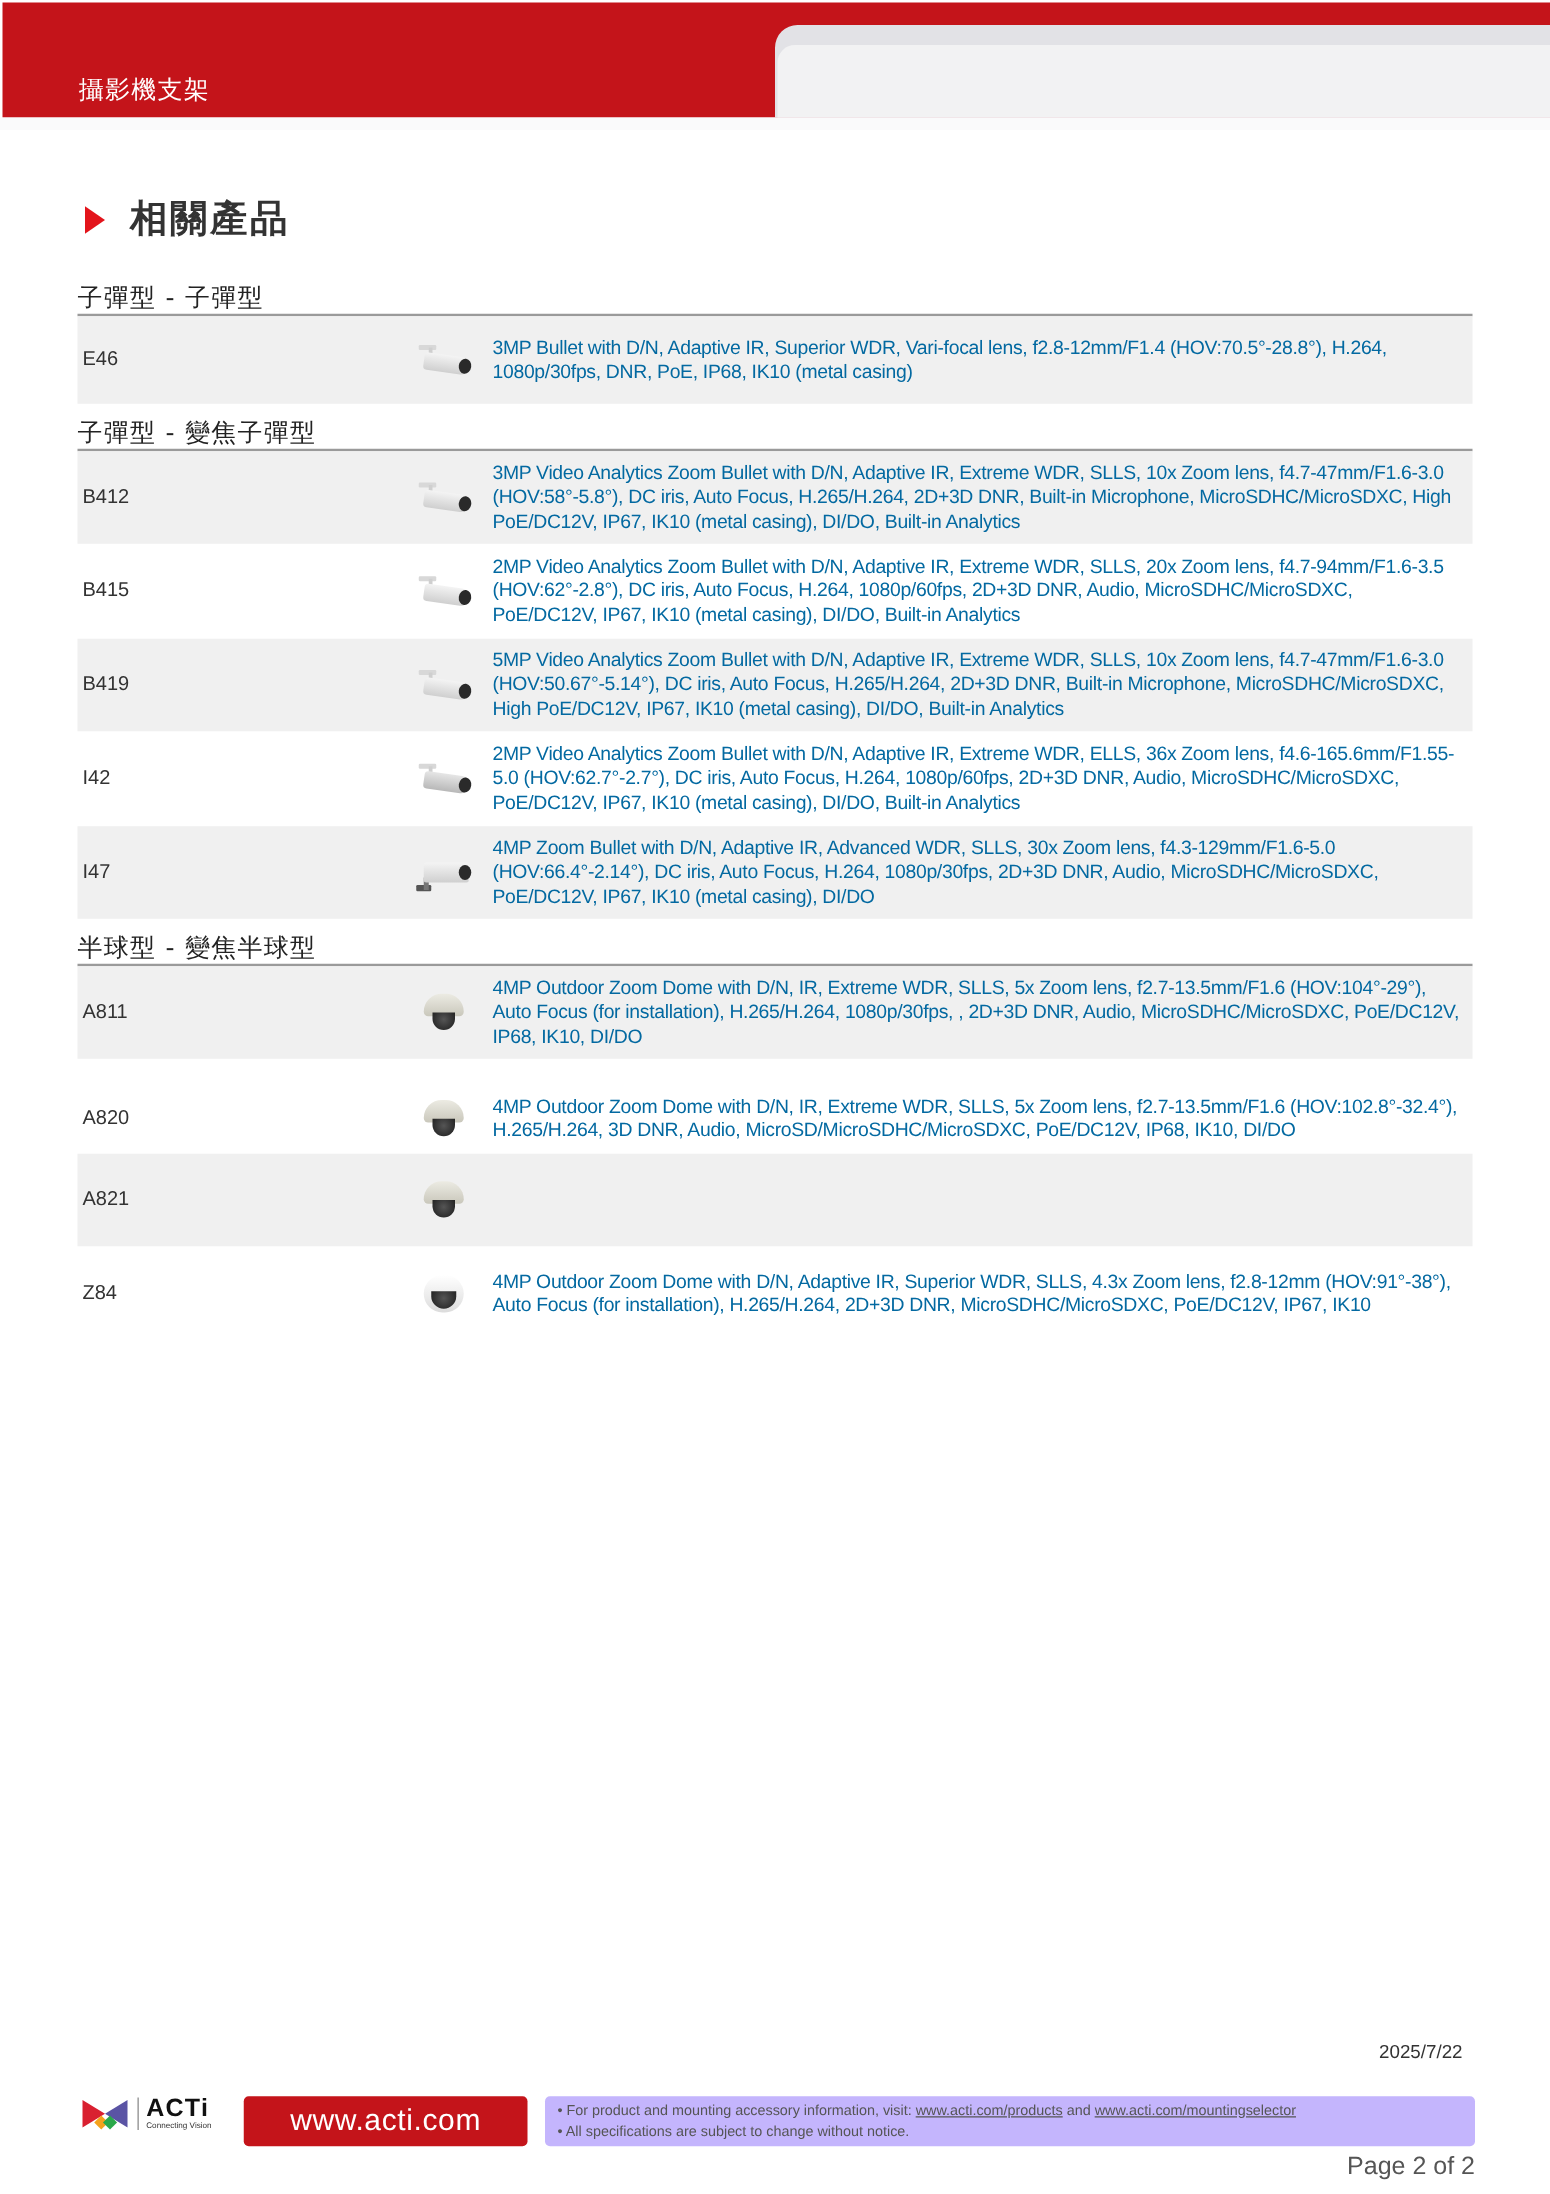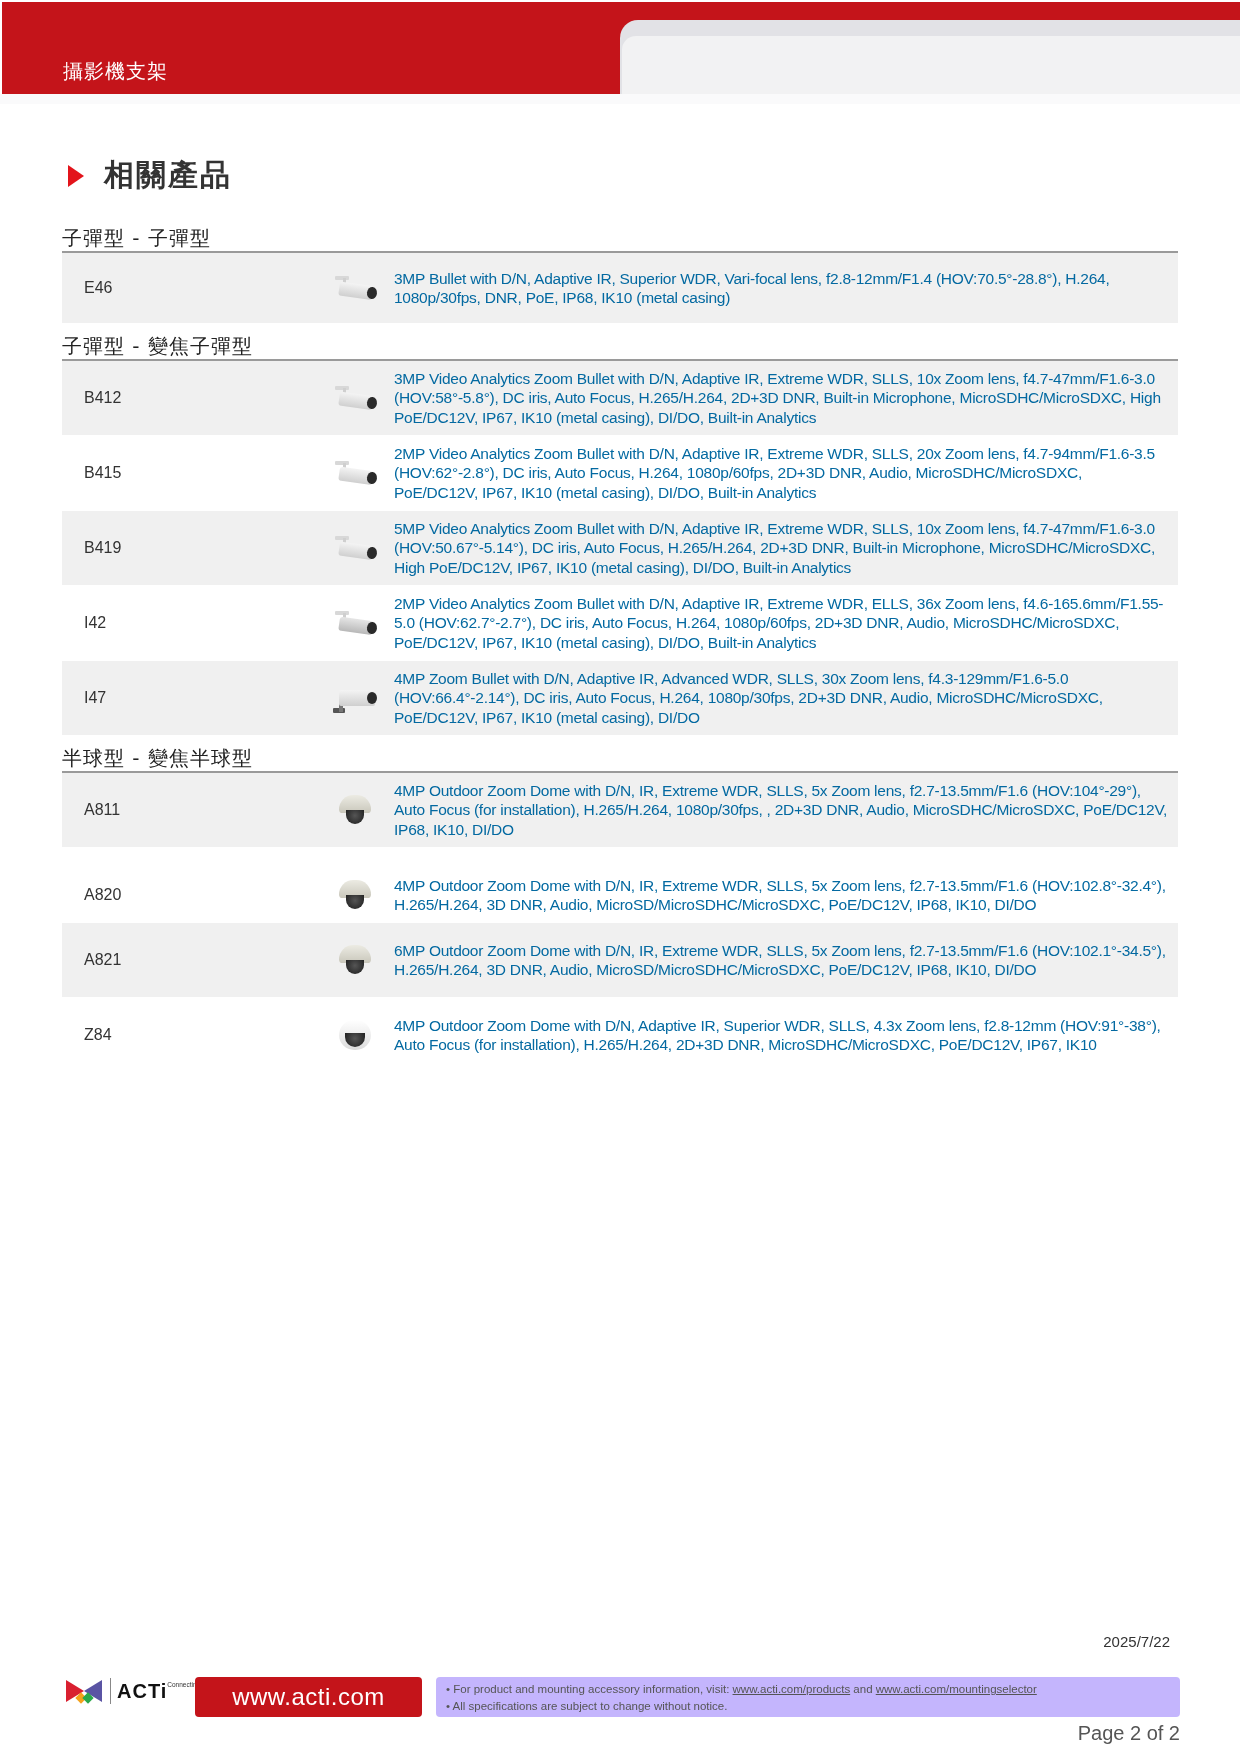--- a/index.html
+++ b/index.html
@@ -17,21 +17,21 @@
   .section-heading { position: absolute; left: 68px; top: 155px; display: flex; align-items: center; }
   .triangle { width: 0; height: 0; border-top: 11px solid transparent; border-bottom: 11px solid transparent; border-left: 16px solid #e3141b; margin-right: 20px; }
   .section-title { font-size: 30px; font-weight: bold; color: #333333; font-family: "DejaVu Sans", sans-serif; letter-spacing: 2px; }
 
   
   .group-title { position: absolute; left: 62px; font-size: 20px; color: #222222; font-family: "DejaVu Sans", sans-serif; letter-spacing: 1px; }
   .group-rule { position: absolute; left: 62px; width: 1116px; height: 2px; background: #9a9a9a; }
 
   .row { position: absolute; left: 62px; width: 1116px; display: flex; align-items: center; }
   .row.shaded { background: #f0f0f0; }
-  .row .model { width: 255px; padding-left: 22px; font-size: 16px; color: #333333; }
+  .row .model { width: 255px; padding-left: 4px; font-size: 16px; color: #333333; }
   .row .thumb { width: 75px; height: 100%; display: flex; align-items: center; justify-content: center; }
   .row .desc { flex: 1; padding-left: 2px; padding-right: 10px; font-size: 15.5px; line-height: 19.5px; color: #0369a1; letter-spacing: -0.25px; }
 
   
   .bullet-cam { position: relative; width: 52px; height: 32px; }
   .bullet-cam .mount { position: absolute; left: 6px; top: 4px; width: 14px; height: 4px; background: #d8d8d8; border-radius: 1px; }
   .bullet-cam .arm { position: absolute; left: 14px; top: 6px; width: 3px; height: 10px; background: #cfcfcf; }
   .bullet-cam .body { position: absolute; left: 10px; top: 12px; width: 36px; height: 14px; background: linear-gradient(#f4f4f4, #cfcfcf); border-radius: 3px 6px 6px 3px; transform: rotate(8deg); }
   .bullet-cam .lens { position: absolute; left: 38px; top: 15px; width: 10px; height: 12px; background: #2a2a2a; border-radius: 50%; transform: rotate(8deg); }
   .bullet-cam.grey .body { background: linear-gradient(#e6e6e6, #b8b8b8); }
@@ -48,21 +48,21 @@
 
   
   .date { position: absolute; right: 70px; top: 1633px; font-size: 15px; color: #333333; }
   .logo { position: absolute; left: 66px; top: 1676px; display: flex; align-items: center; }
   .logo-mark { position: relative; width: 38px; height: 30px; }
   .logo-mark .l { position: absolute; left: 0; top: 4px; width: 0; height: 0; border-top: 11px solid transparent; border-bottom: 11px solid transparent; border-left: 18px solid #d92030; }
   .logo-mark .r { position: absolute; left: 18px; top: 4px; width: 0; height: 0; border-top: 11px solid transparent; border-bottom: 11px solid transparent; border-right: 18px solid #5a54a4; }
   .logo-mark .b1 { position: absolute; left: 11px; top: 18px; width: 8px; height: 8px; background: #f4a21c; transform: rotate(45deg); }
   .logo-mark .b2 { position: absolute; left: 18px; top: 18px; width: 8px; height: 8px; background: #2aa84a; transform: rotate(45deg); }
   .logo-sep { width: 1px; height: 26px; background: #888; margin: 0 6px 0 6px; }
-  .logo-text { display: flex; flex-direction: row; justify-content: space-between; }
+  .logo-text { display: flex; flex-direction: column; justify-content: space-between; }
   .logo-name { font-size: 20px; font-weight: bold; color: #111; letter-spacing: 1px; line-height: 20px; }
   .logo-tag { font-size: 6.5px; color: #333; line-height: 8px; }
 
   .web-button { position: absolute; left: 195px; top: 1677px; width: 227px; height: 40px; background: #c4141a; border-radius: 4px; color: #ffffff; font-size: 24px; display: flex; align-items: center; justify-content: center; letter-spacing: 0.5px; }
   .notice-box { position: absolute; left: 436px; top: 1677px; width: 744px; height: 40px; background: #c4b5fd; border-radius: 4px; padding: 4px 10px; font-size: 11.5px; color: #555555; line-height: 17px; }
   .notice-box a { color: #555555; text-decoration: underline; }
   .page-num { position: absolute; right: 60px; top: 1722px; font-size: 20px; color: #555555; }
 </style>
 </head>
 <body>
@@ -188,21 +188,20 @@
 </div>
 
 <div class="row shaded" style="top:923px;height:74px;">
   <div class="model">A821</div>
   <div class="thumb">
     <div class="dome-cam">
         <span class="shell"></span>
         <span class="bubble"></span>
       </div>
   </div>
-  <div class="desc">6MP Outdoor Zoom Dome with D/N, IR, Extreme WDR, SLLS, 5x Zoom lens, f2.7-13.5mm/F1.6 (HOV:102.1°-34.5°), H.265/H.264, 3D DNR, Audio, MicroSD/MicroSDHC/MicroSDXC, PoE/DC12V, IP68, IK10, DI/DO</div>
 </div>
 
 <div class="row" style="top:998px;height:74px;">
   <div class="model">Z84</div>
   <div class="thumb">
     <div class="dome-cam white">
         <span class="shell"></span>
         <span class="bubble"></span>
       </div>
   </div>

